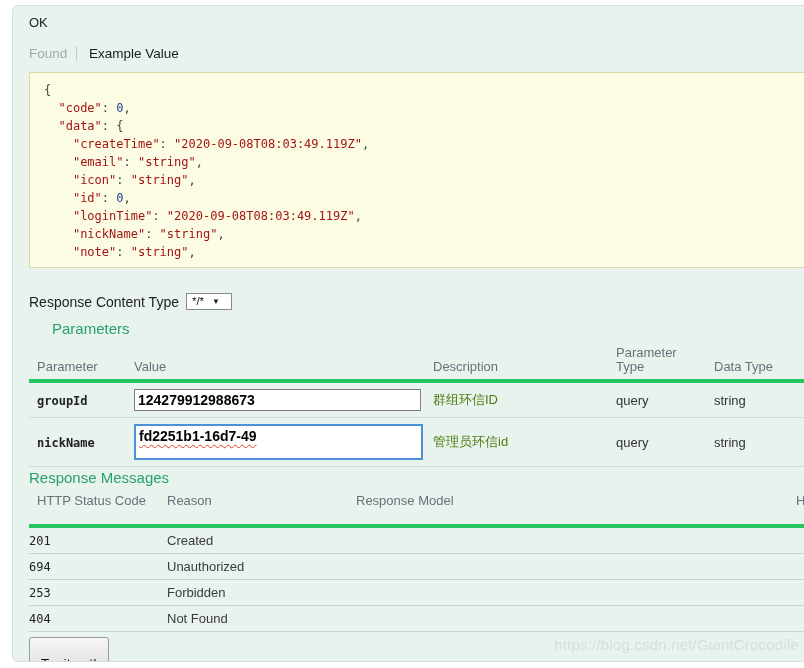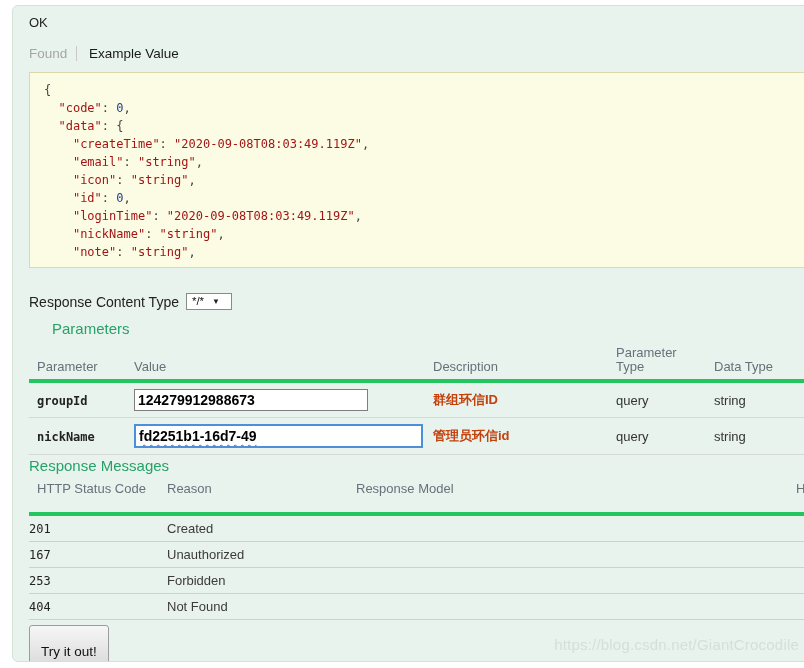--- a/index.html
+++ b/index.html
@@ -90,50 +90,50 @@
     color: #333;
   }
   .param-name, .status-code {
     font-family: "DejaVu Sans Mono", "Liberation Mono", monospace;
     font-size: 12px;
     font-weight: 700;
     color: #222;
   }
   .status-code { font-weight: 400; }
   .param-input {
-    width: 234px; height: 22px;
+    width: 287px; height: 22px;
     border: 1px solid #7e7e7e;
     background: #fff;
     font-family: "Liberation Sans", sans-serif;
     font-size: 14px;
     font-weight: 700;
     color: #000;
     padding: 0 3px;
   }
   .fake-input {
-    width: 289px; height: 24px;
+    width: 289px; height: 36px;
     border: 2px solid #4d90d8;
     background: #fff;
     font-size: 14px;
     font-weight: 700;
     color: #000;
     padding: 1px 3px;
     line-height: 19px;
     overflow: hidden;
     white-space: nowrap;
     cursor: text;
   }
   .squiggle {
     text-decoration: underline;
     text-decoration-style: wavy;
     text-decoration-color: #e03c31;
     text-decoration-thickness: 1px;
     text-underline-offset: 3px;
   }
-  .desc { font-weight: 700; color: #c2410c; }
+  .desc { font-weight: 400; color: #4d7c0f; }
   .msgs-heading { margin-top: 2px; }
   table.messages th { padding-top: 1px; padding-bottom: 16px; }
   table.messages td { padding: 5px 8px 5px 0; border-bottom: 1px solid #ccd2ce; margin-top: 20px; }
   .reason { color: #3b3b3b; }
   .try-btn {
     margin-top: 5px;
     display: inline-block;
     background: linear-gradient(#f6f6f6, #dcdcdc);
     border: 1px solid #9c9c9c;
     border-radius: 3px;
@@ -237,21 +237,21 @@
         </tr>
       </thead>
       <tbody>
         <tr>
           <td><span class="status-code">201</span></td>
           <td><span class="reason">Created</span></td>
           <td></td>
             <td></td>
         </tr>
         <tr>
-          <td><span class="status-code">167</span></td>
+          <td><span class="status-code">694</span></td>
           <td><span class="reason">Unauthorized</span></td>
           <td></td>
             <td></td>
         </tr>
         <tr>
           <td><span class="status-code">253</span></td>
           <td><span class="reason">Forbidden</span></td>
           <td></td>
             <td></td>
         </tr>

